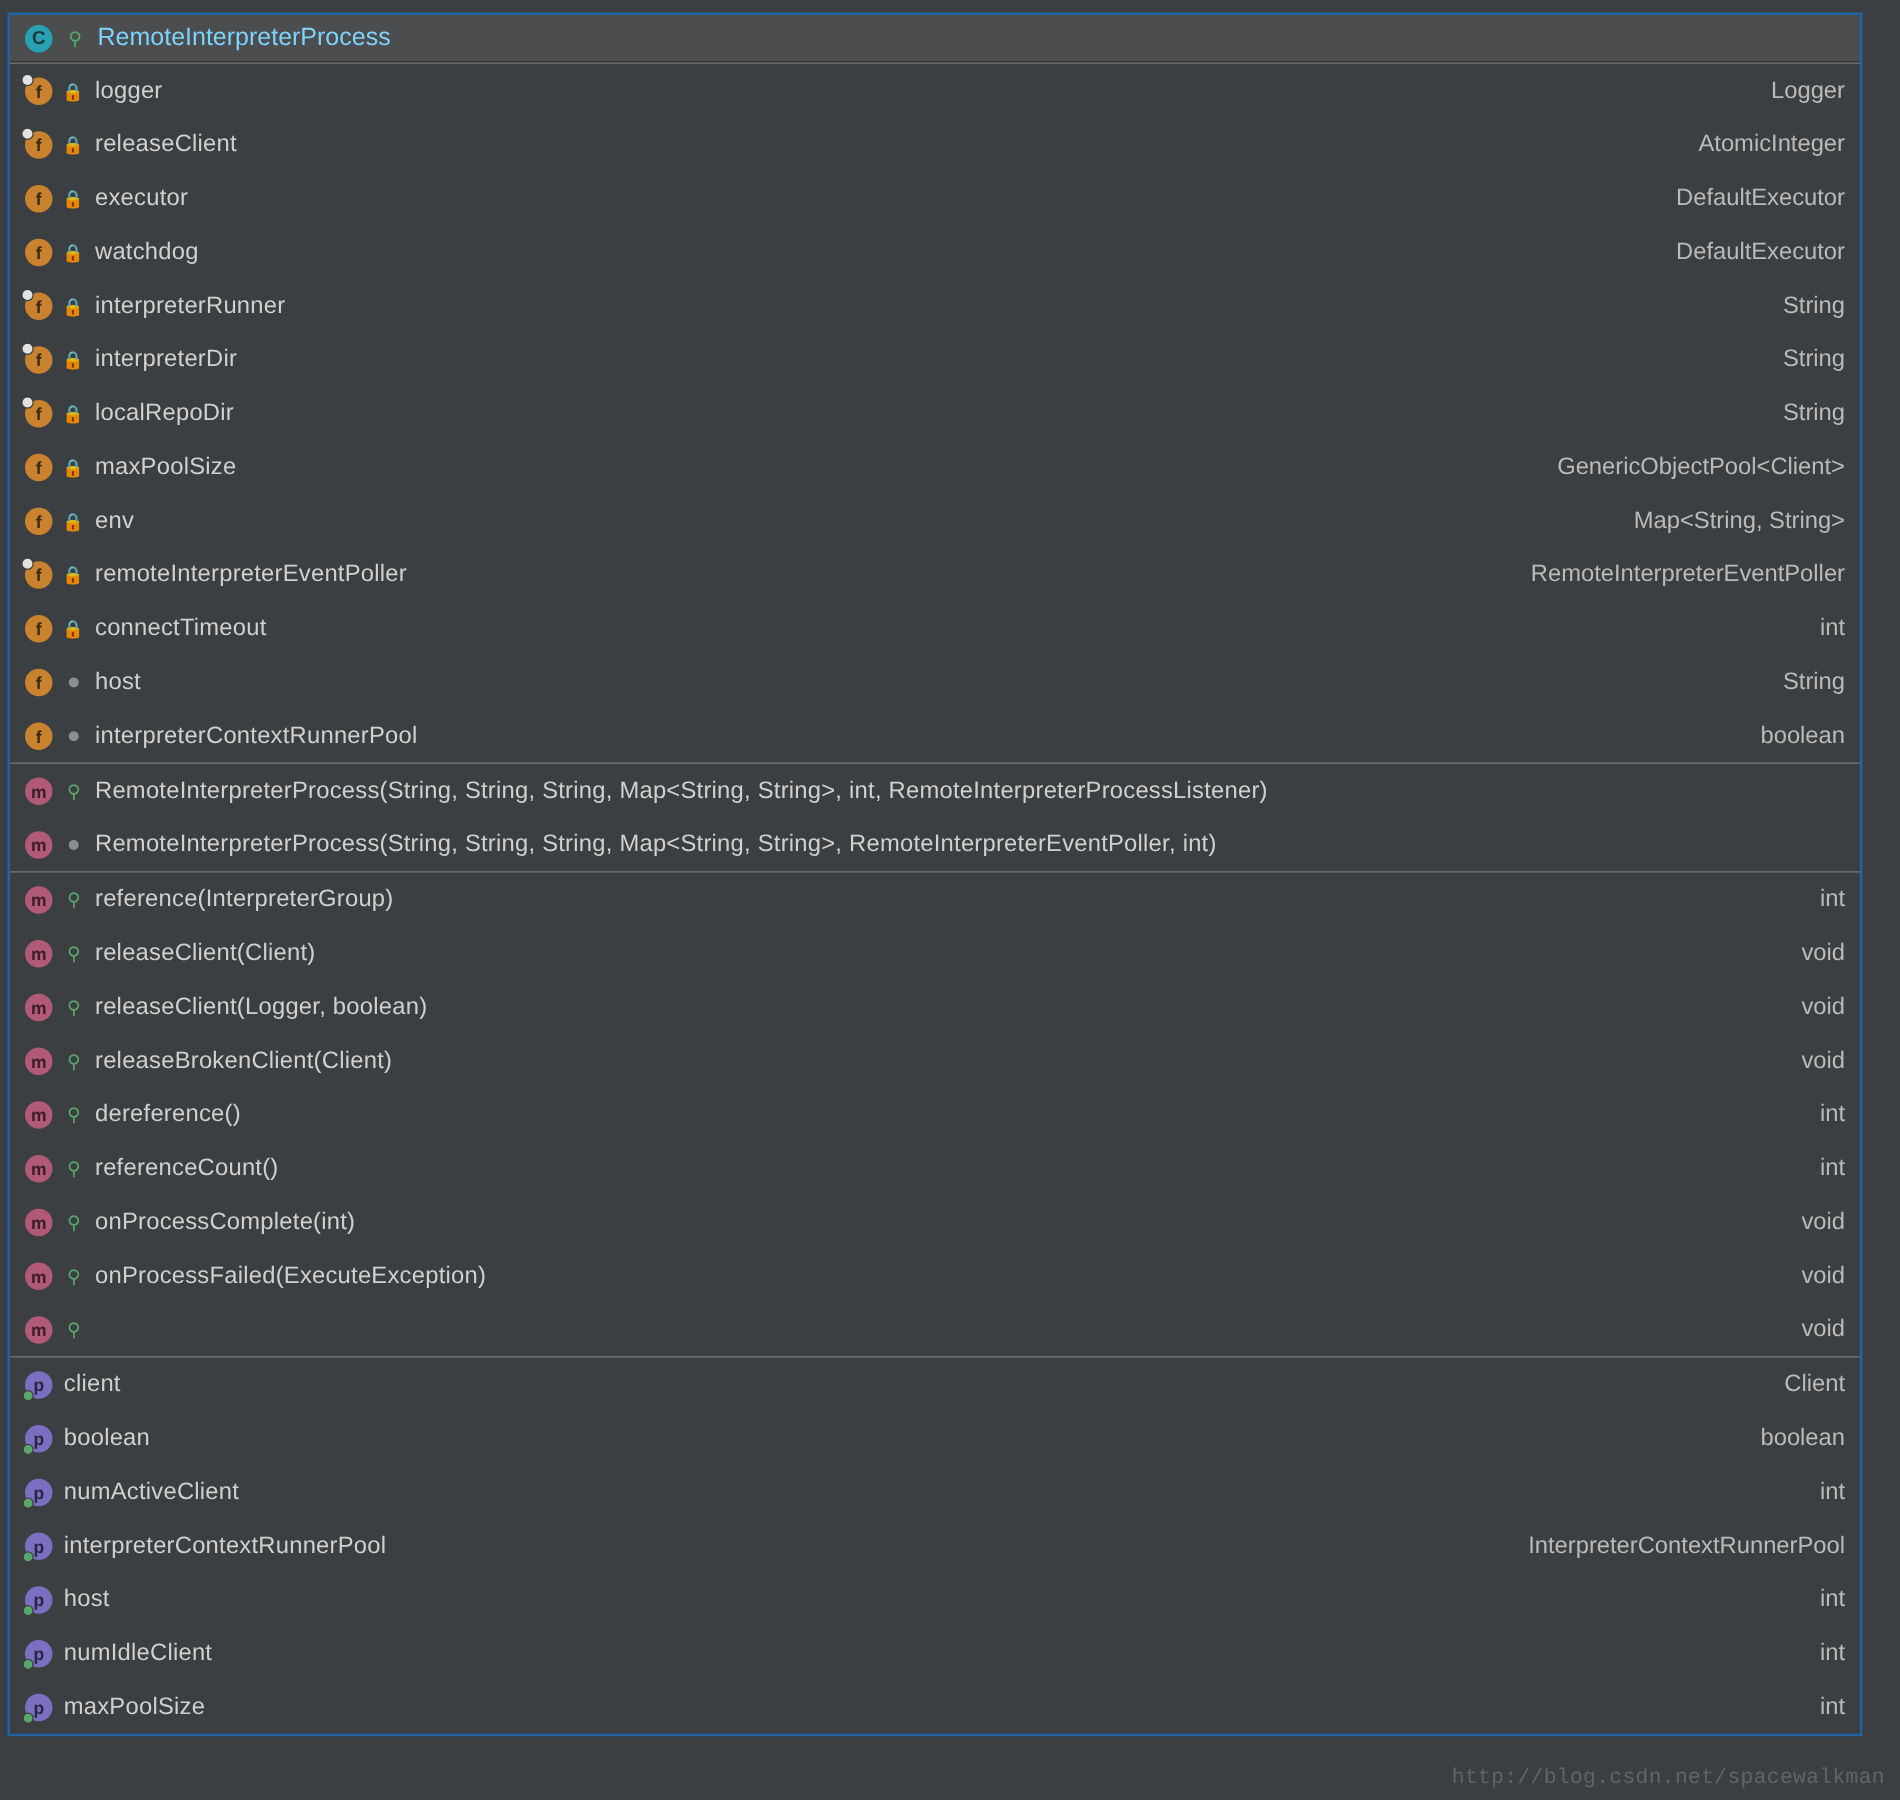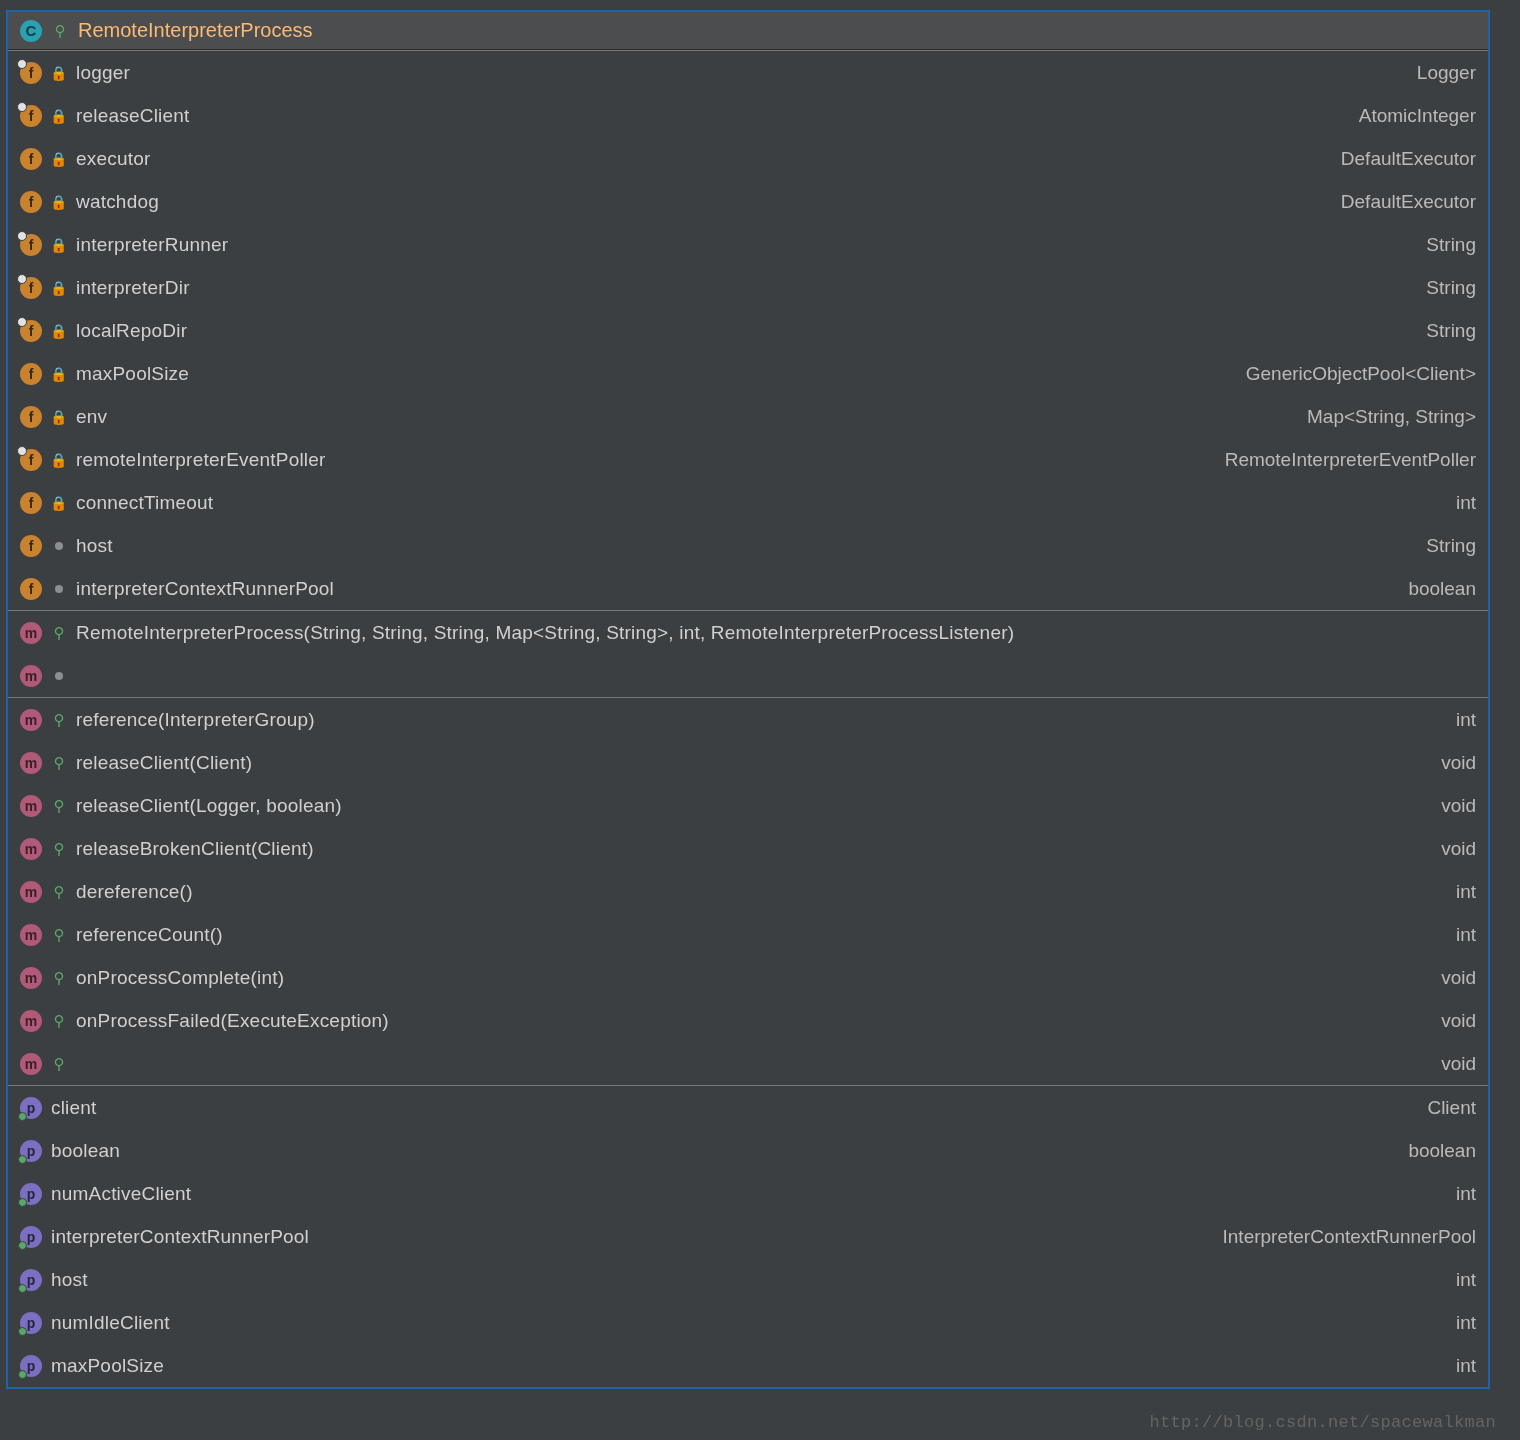--- a/index.html
+++ b/index.html
@@ -42,21 +42,21 @@
     flex: 0 0 auto;
     color: #d0d0d0;
     letter-spacing: 0.2px;
   }
   .row .spacer { flex: 1; }
   .row .type {
     color: #bababa;
     text-align: right;
     white-space: nowrap;
   }
-  .header .name { color: #fdba74; font-size: 20px; }
+  .header .name { color: #7dd3fc; font-size: 20px; }
   .icon {
     width: 22px;
     height: 22px;
     border-radius: 50%;
     display: inline-flex;
     align-items: center;
     justify-content: center;
     font-size: 14px;
     font-weight: 700;
     color: #2b2b2b;
@@ -95,21 +95,21 @@
   .lock-icon { color: #c6633a; font-size: 16px; }
   .green-lock { color: #59a869; font-size: 15px; }
   .grey-dot {
     width: 8px; height: 8px;
     border-radius: 50%;
     background: #8a8f92;
     display: inline-block;
   }
   .watermark {
     position: absolute;
-    right: 24px;
+    right: 12px;
     bottom: 8px;
     color: #828282;
     font-family: "Courier New", monospace;
     font-size: 17px;
     opacity: 0.55;
     letter-spacing: 0.3px;
   }
 </style>
 </head>
 <body>
@@ -250,20 +250,21 @@
           <span class="green-lock">⚲</span>
         </span>
         <span class="name">RemoteInterpreterProcess(String, String, String, Map&lt;String, String&gt;, int, RemoteInterpreterProcessListener)</span>
         <span class="spacer"></span>
       </div>
       <div class="row">
         <span class="icon method">m</span>
         <span class="modifier">
           <span class="grey-dot"></span>
         </span>
+        <span class="name">RemoteInterpreterProcess(String, String, String, Map&lt;String, String&gt;, RemoteInterpreterEventPoller, int)</span>
         <span class="spacer"></span>
       </div>
     </div>
   <div class="section" id="methods">
       <div class="row">
         <span class="icon method">m</span>
         <span class="modifier">
           <span class="green-lock">⚲</span>
         </span>
         <span class="name">reference(InterpreterGroup)</span>

